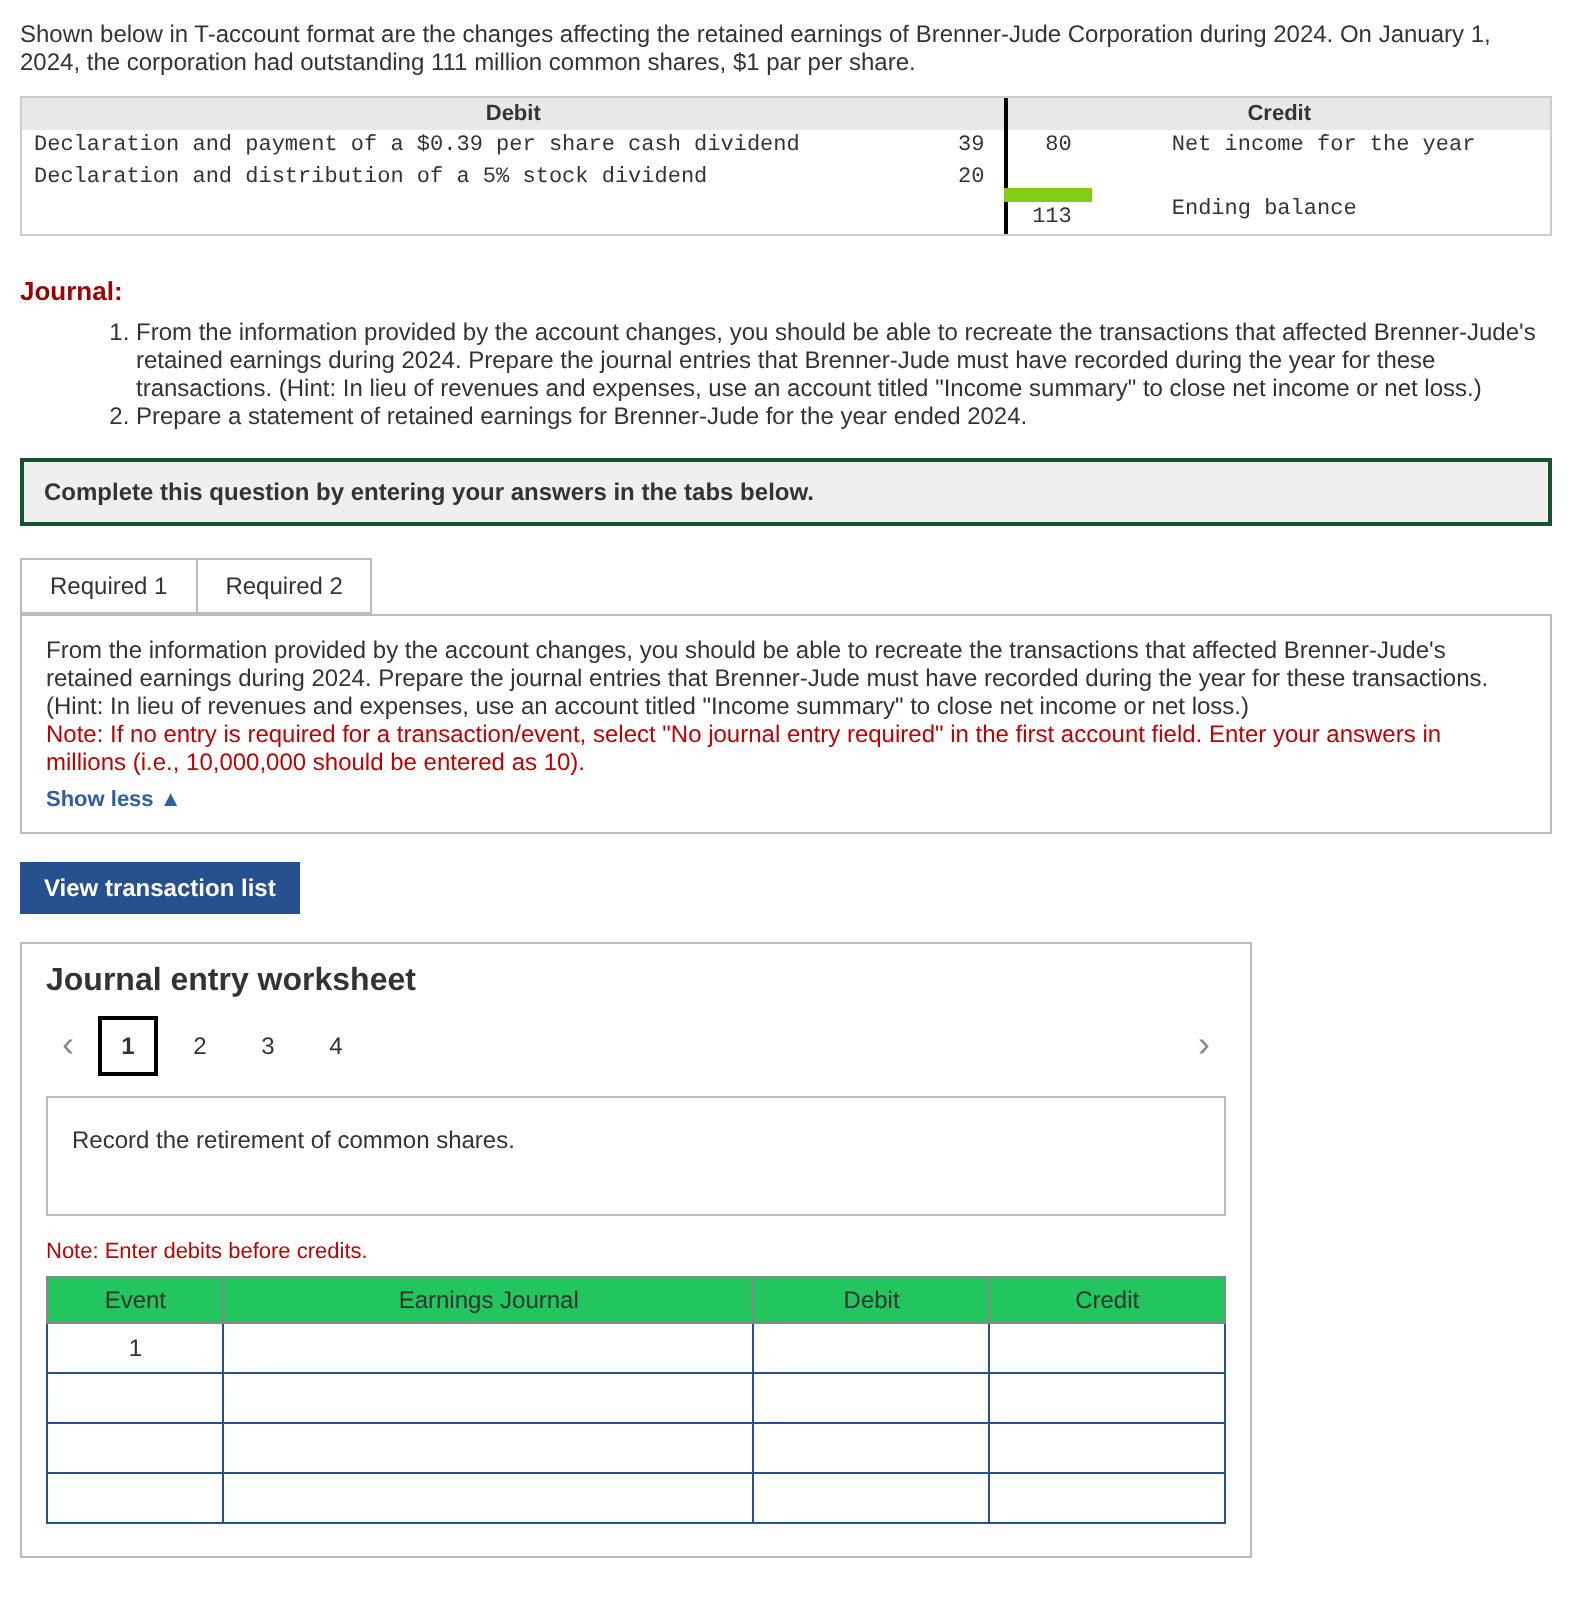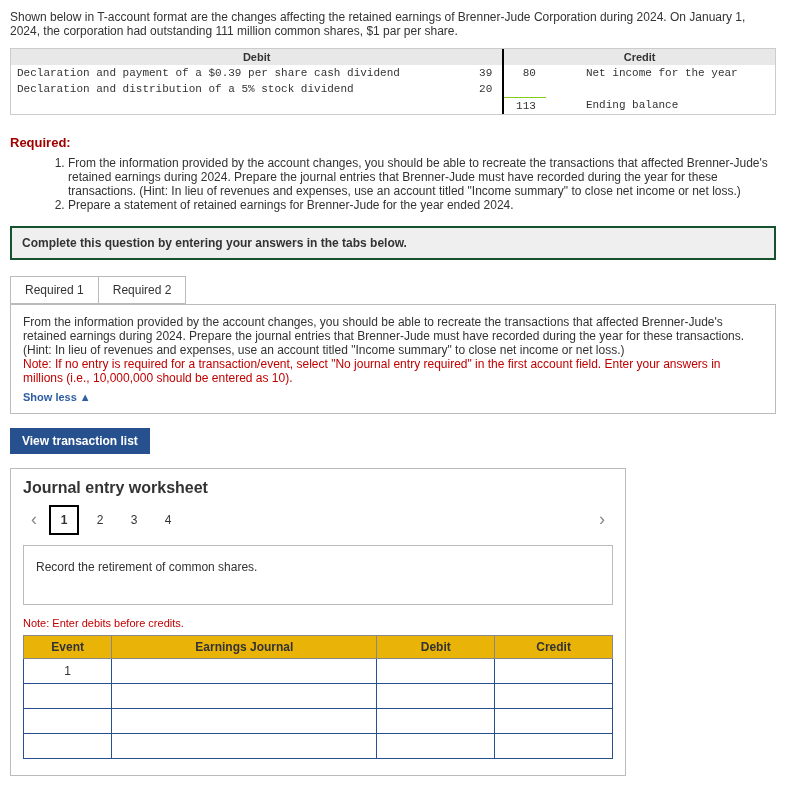--- a/index.html
+++ b/index.html
@@ -23,21 +23,21 @@
     font-weight: bold;
     padding: 2px;
     background: #f0f0f0;
     font-family: Arial, sans-serif;
   }
   .t-account table { width: 100%; border-collapse: collapse; }
   .t-account td { padding: 2px 6px; vertical-align: top; }
   .t-account .head td { background: #e8e8e8; font-weight: bold; text-align: center; font-family: Arial, sans-serif; }
   .t-account .midbar { border-left: 2px solid #000; }
   .t-account .num { text-align: right; padding-right: 10px; }
-  .t-account .topline { border-top: 1px solid #84cc16; }
+  .t-account .topline { border-top: 7px solid #84cc16; }
   .t-account .credit-desc { padding-left: 40px; }
 
   h3.req { color: #a00000; font-size: 13px; margin: 10px 0 6px 0; }
   .req-list { margin: 0 0 14px 18px; }
 
   .bold-box {
     background: #efefef;
     border: 2px solid #14532d;
     padding: 8px 10px;
     font-weight: bold;
@@ -99,25 +99,25 @@
   .je-step.active { border: 2px solid #000; font-weight: bold; }
   .je-record-box {
     border: 1px solid #bbb;
     padding: 14px 12px 30px 12px;
     margin-bottom: 12px;
   }
   .note-red { color: #c00000; font-size: 11px; margin-bottom: 6px; }
 
   .je-table { width: 100%; border-collapse: collapse; }
   .je-table th {
-    background: #eab308;
+    background: #22c55e;
     border: 1px solid #888;
     padding: 4px;
     font-size: 12px;
-    font-weight: bold;
+    font-weight: normal;
   }
   .je-table td {
     border: 1px solid #27518e;
     height: 20px;
     padding: 2px 6px;
     font-size: 12px;
     text-align: center;
   }
 </style>
 </head>
@@ -149,21 +149,21 @@
     <tr>
       <td></td>
       <td></td>
       <td class="midbar num topline">113</td>
       <td class="credit-desc">Ending balance</td>
     </tr>
   </tbody>
     </table>
 </div>
 
-<h3 class="req">Required:</h3>
+<h3 class="req">Journal:</h3>
 <ol class="req-list">
   <li><span>From the information provided by the account changes, you should be able to recreate the transactions that affected Brenner-Jude's retained earnings during 2024. Prepare the journal entries that Brenner-Jude must have recorded during the year for these transactions. (Hint: In lieu of revenues and expenses, use an account titled "Income summary" to close net income or net loss.)</span></li>
   <li><span>Prepare a statement of retained earnings for Brenner-Jude for the year ended 2024.</span></li>
 </ol>
 
 <div class="bold-box">Complete this question by entering your answers in the tabs below.</div>
 
 <div class="tabs">
   <div class="tab">Required 1</div>
   <div class="tab">Required 2</div>

